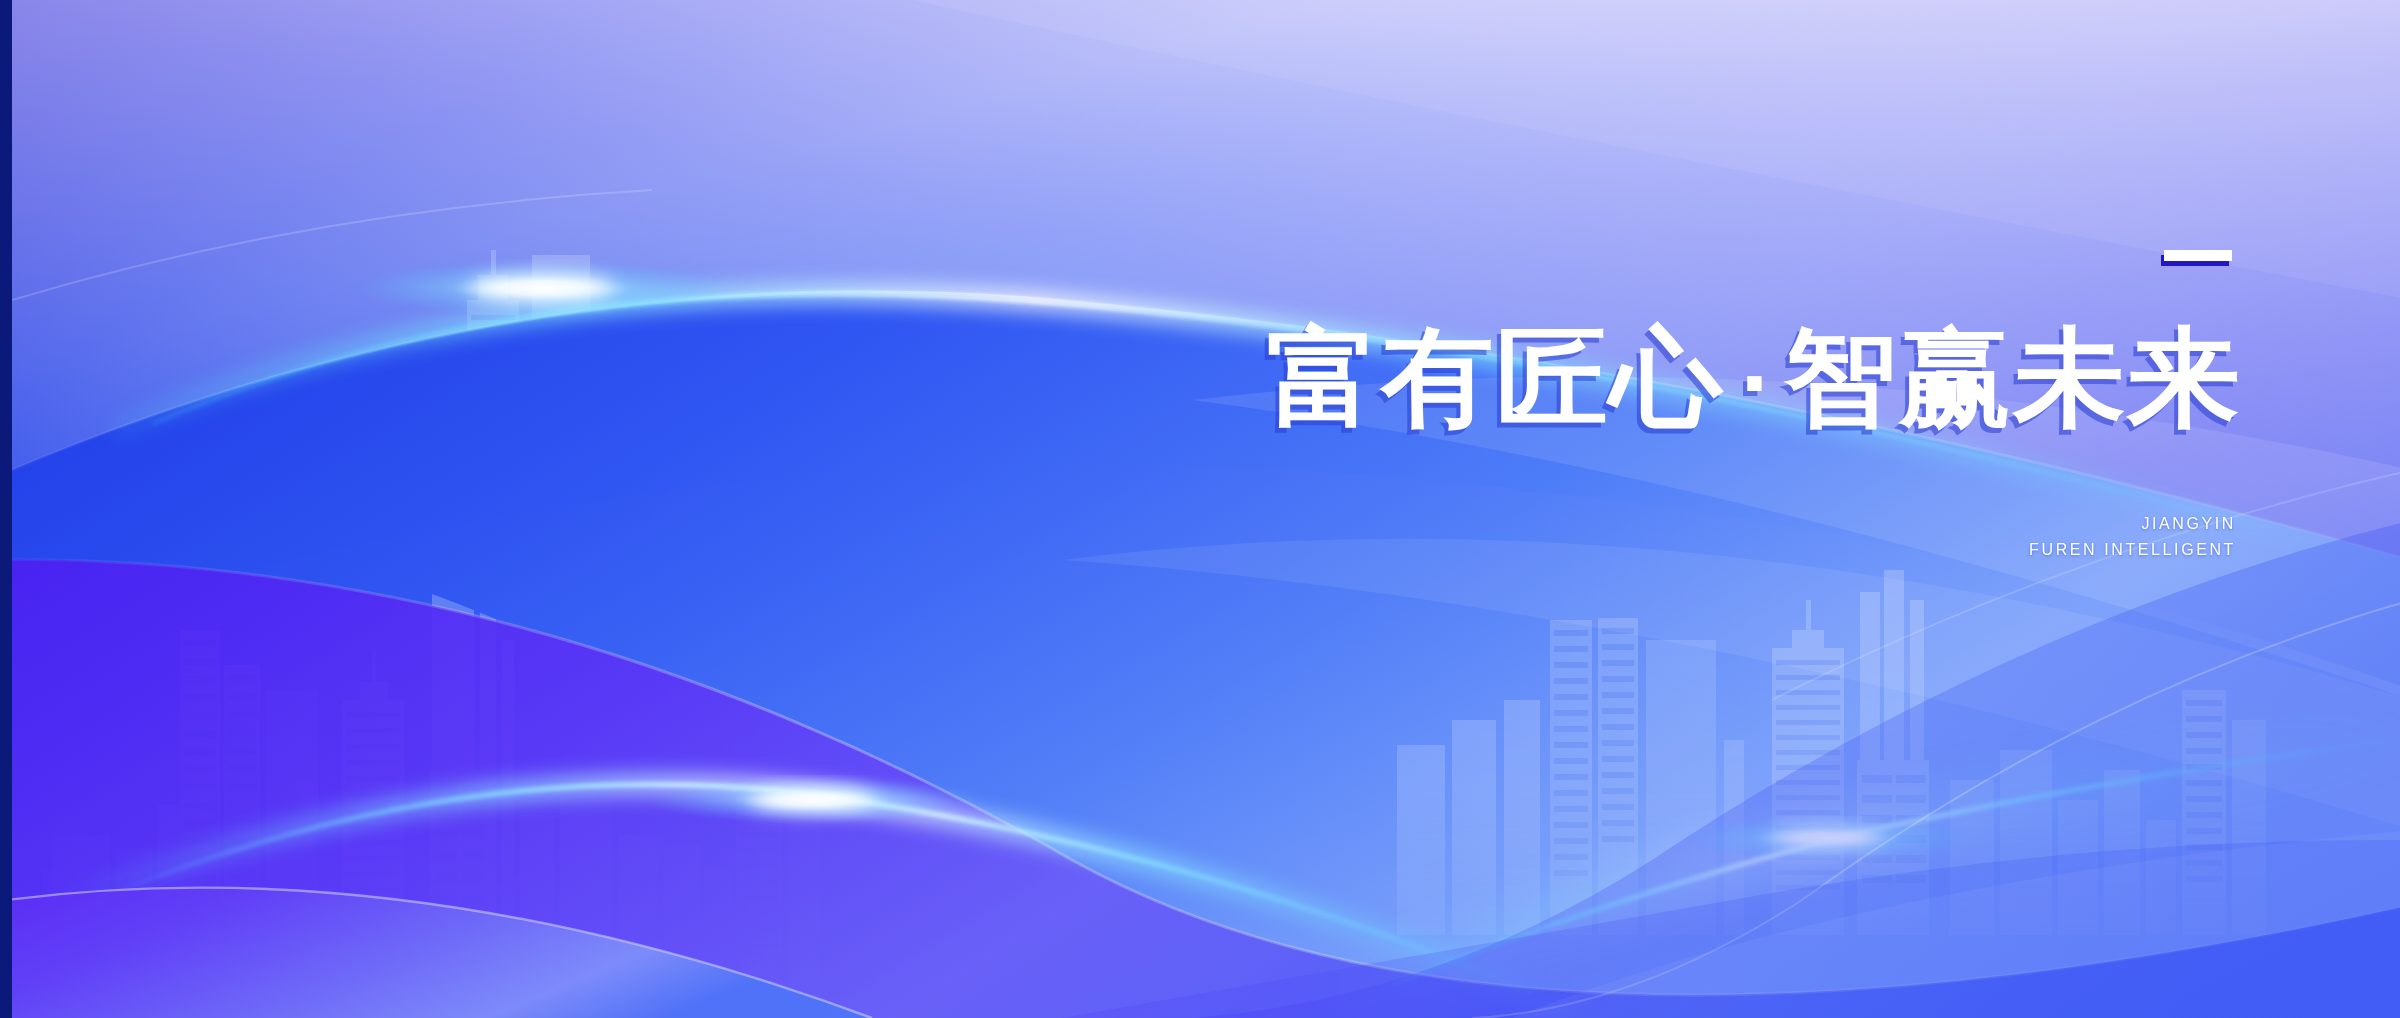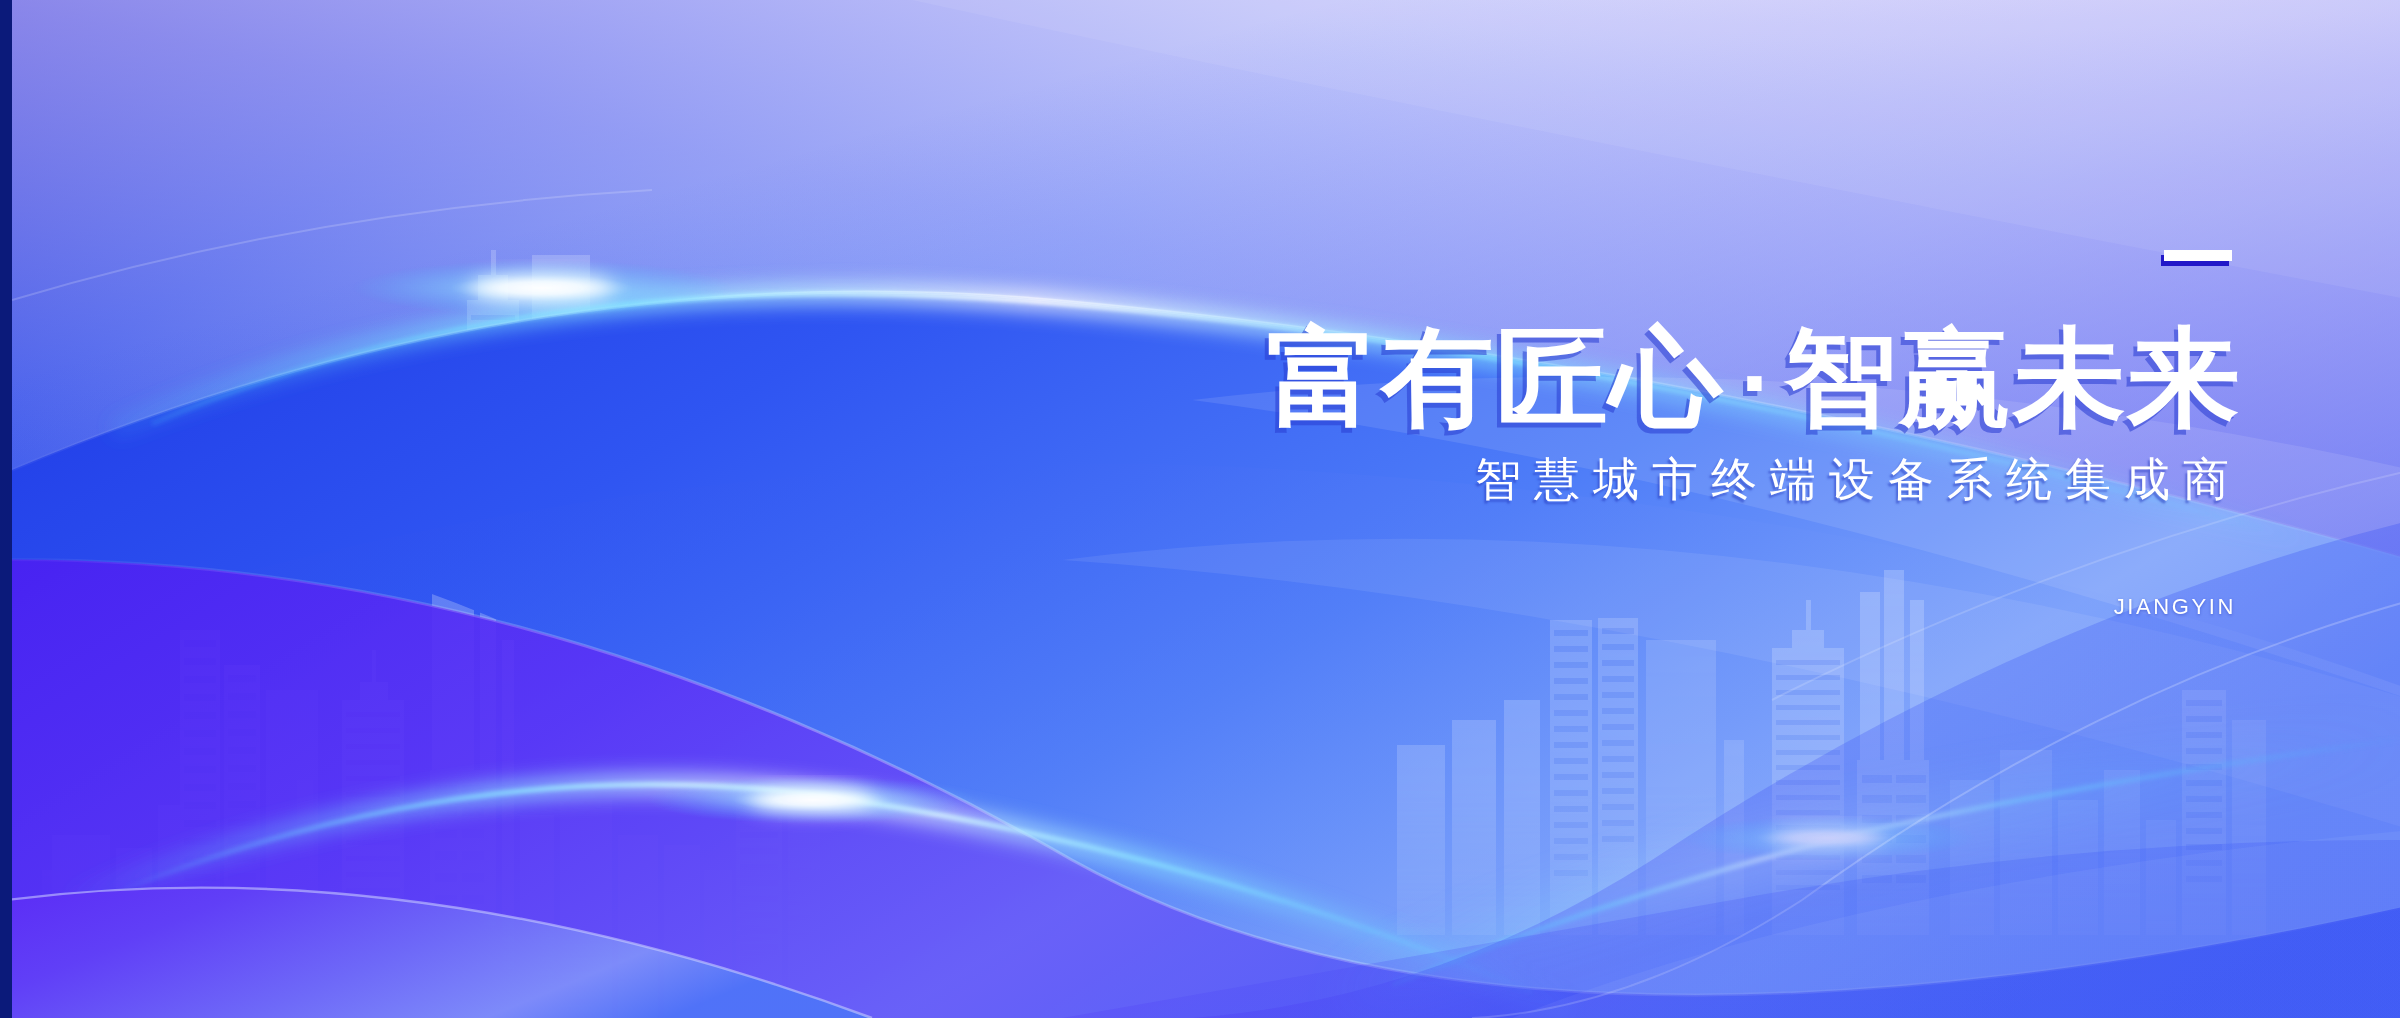--- a/index.html
+++ b/index.html
@@ -56,21 +56,21 @@
     color:#ffffff;
     letter-spacing:13px;
     white-space:nowrap;
     text-shadow:-2px 3px 2px rgba(35,55,190,0.50);
     font-family:"DejaVu Sans","Liberation Sans",sans-serif;
   }
   #company-block{
     margin-top:78px;
     margin-right:6px;
     color:#ffffff;
-    font-size:22px;
+    font-size:16px;
     line-height:1.62;
     letter-spacing:2.6px;
     text-align:right;
     font-family:"Liberation Sans","DejaVu Sans",sans-serif;
     text-shadow:0 1px 3px rgba(30,50,170,0.45);
   }
   #company-block div{white-space:nowrap;}
 </style>
 </head>
 <body>
@@ -612,21 +612,21 @@
   </svg>
 
   <div id="text-block">
 
     <span id="dash-rule"></span>
 
     <div id="headline">
       <span>富有匠心</span><span class="dot">·</span><span>智赢未来</span>
     </div>
 
-    <div id="subtitle">智慧城市终端设备系统集成商</div>
 
     <div id="company-block">
       <div>JIANGYIN</div>
+      <div>FUREN INTELLIGENT</div>
     </div>
 
   </div>
 
 </div>
 
 </body></html>

